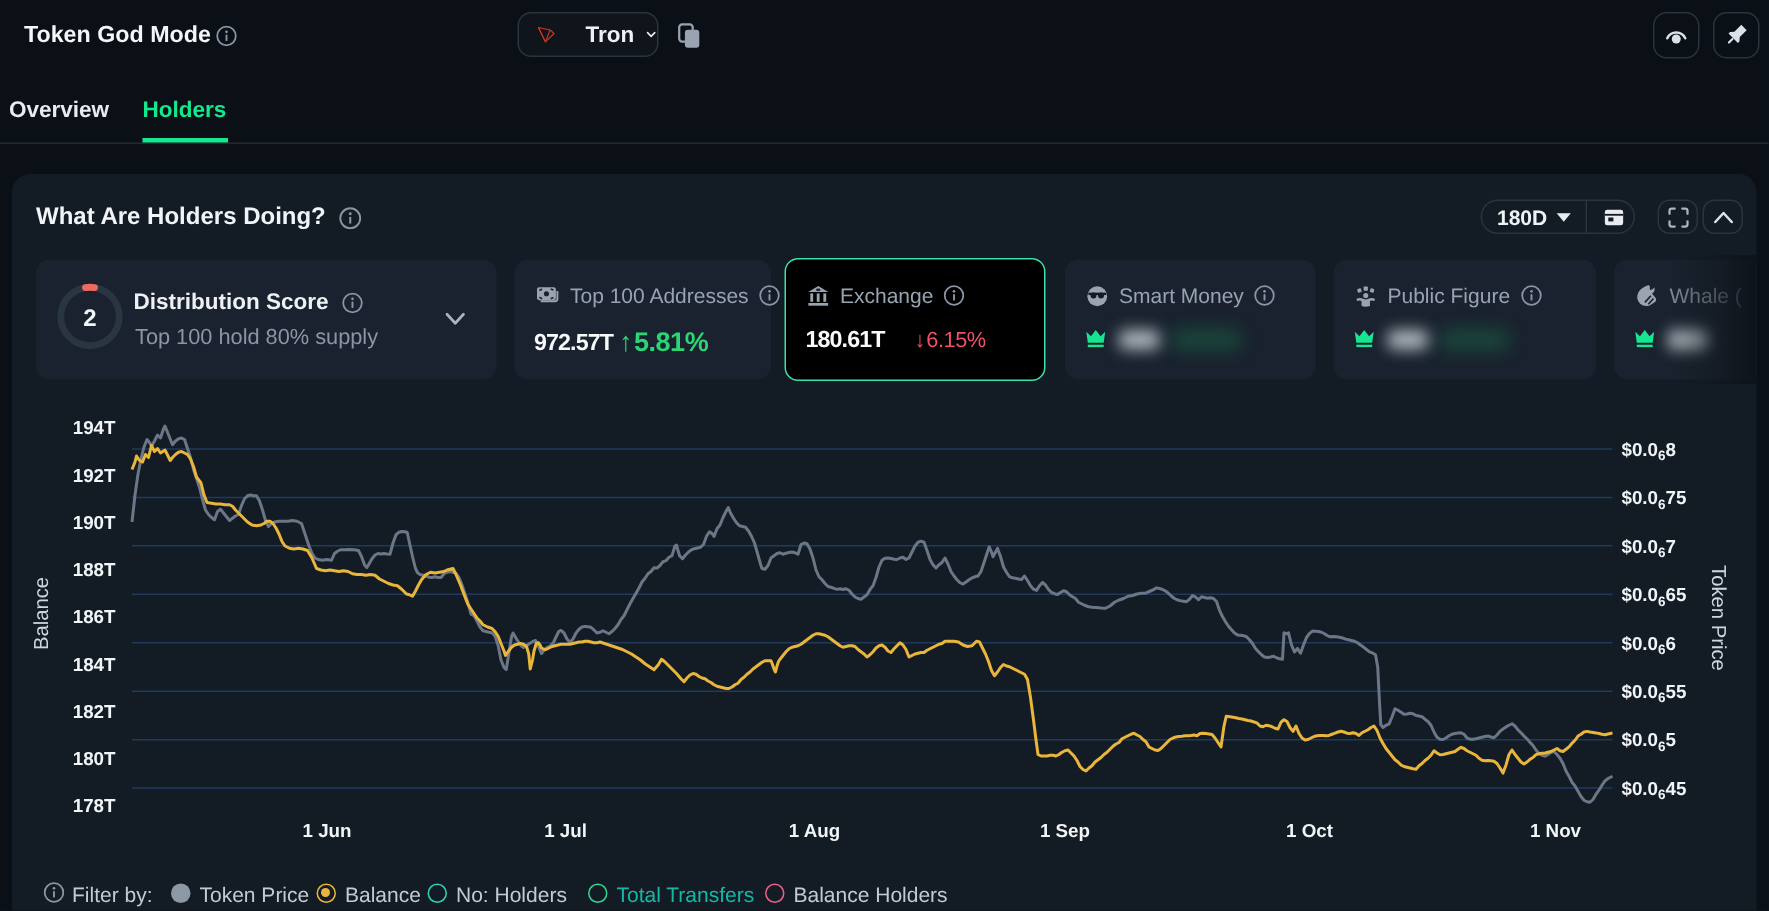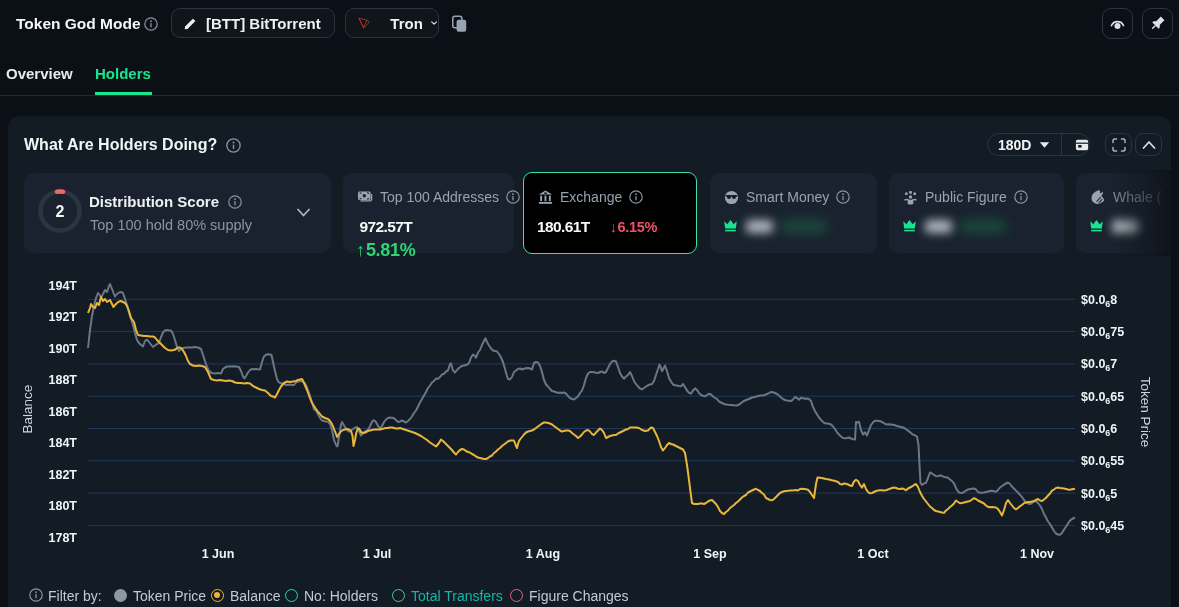--- a/index.html
+++ b/index.html
@@ -29,26 +29,20 @@
 <body>
 
 <div id="topbar">
   <div class="title">Token God Mode</div>
   <svg class="abs" style="left:144px; top:17px;" width="14" height="14" viewBox="0 0 14 14">
       <circle cx="7" cy="7" r="6.2" fill="none" stroke="#8a95a3" stroke-width="1.2"></circle>
       <circle cx="7" cy="4.2" r="0.9" fill="#8a95a3"></circle>
       <rect x="6.35" y="6" width="1.3" height="4.4" rx="0.6" fill="#8a95a3"></rect>
     </svg>
 
-  <div class="pill" style="left:171px; width:164px;">
-    <svg style="margin-left:11px;" width="15" height="15" viewBox="0 0 16 16">
-        <path d="M2.2 11.2 L10.6 2.8 L13.2 5.4 L4.8 13.8 L1.8 14.2 Z" fill="#edf0f3"></path>
-      </svg>
-    <span style="margin-left:8px;">[BTT] BitTorrent</span>
-  </div>
 
   <div class="pill" style="left:345px; width:94px;">
     <svg style="margin-left:12px;" width="18" height="18" viewBox="0 0 18 18">
         <g fill="none" stroke="#cd3528" stroke-width="1.1" stroke-linejoin="round">
           <path d="M1.4 2.2 L12.8 4.6 L16.6 8 L8.2 16.2 Z"></path>
           <path d="M1.4 2.2 L8.2 16.2"></path>
           <path d="M12.8 4.6 L8.2 16.2"></path>
         </g>
       </svg>
     <span style="margin-left:20px;">Tron</span>
@@ -85,21 +79,21 @@
 </div>
 
 <div id="card"></div>
 <div id="cardhead">What Are Holders Doing?</div>
 <svg class="abs" style="left:226px; top:138px;" width="15" height="15" viewBox="0 0 14 14">
     <circle cx="7" cy="7" r="6.2" fill="none" stroke="#8a95a3" stroke-width="1.2"></circle>
     <circle cx="7" cy="4.2" r="0.9" fill="#8a95a3"></circle>
     <rect x="6.35" y="6" width="1.3" height="4.4" rx="0.6" fill="#8a95a3"></rect>
   </svg>
 
-<div class="abs" style="left:987px; top:133px; width:103px; height:23px; border:1px solid #2b333e; border-radius:11.5px; display:flex; align-items:center;justify-content:space-between;">
+<div class="abs" style="left:987px; top:133px; width:103px; height:23px; border:1px solid #2b333e; border-radius:11.5px; display:flex; align-items:center;">
   <span style="margin-left:10px; font-size:14px; font-weight:bold; color:#f0f3f6;">180D</span>
   <svg style="margin-left:6px;" width="11" height="8" viewBox="0 0 11 8">
       <path d="M0.8 1.2 L5.5 6.8 L10.2 1.2 Z" fill="#e8ecf0"></path>
     </svg>
   <div style="margin-left:9px; width:1px; height:23px; background:#2b333e;"></div>
   <svg style="margin-left:11px;" width="14" height="14" viewBox="0 0 14 14">
       <path d="M2.5 1.8 h9 a1.6 1.6 0 0 1 1.6 1.6 v7.2 a1.6 1.6 0 0 1 -1.6 1.6 h-9 a1.6 1.6 0 0 1 -1.6 -1.6 v-7.2 a1.6 1.6 0 0 1 1.6 -1.6 Z" fill="#e8ecf0"></path>
       <rect x="0.9" y="4.6" width="12.2" height="1.2" fill="#131b25"></rect>
       <rect x="3.2" y="7" width="3.4" height="2.6" fill="#131b25"></rect>
     </svg>
@@ -147,21 +141,21 @@
         <path d="M2.6 4.6 l1.8 -0.9 M12 4.4 l-1.9 -0.8 M2.6 9.2 l1.8 0.9 M12 9.4 l-1.9 0.8" stroke="#19222e" stroke-width="1.1" fill="none"></path>
         <path d="M14.6 5 v5.2 a1.6 1.6 0 0 1 -1.6 1.6 H3.4" stroke="#9aa4b0" stroke-width="1.3" fill="none"></path>
       </svg>
     <span>Top 100 Addresses</span>
     <svg width="14" height="14" viewBox="0 0 14 14">
         <circle cx="7" cy="7" r="6.2" fill="none" stroke="#8a95a3" stroke-width="1.2"></circle>
         <circle cx="7" cy="4.2" r="0.9" fill="#8a95a3"></circle>
         <rect x="6.35" y="6" width="1.3" height="4.4" rx="0.6" fill="#8a95a3"></rect>
       </svg>
   </div>
-  <div class="tile-v" style="top:45px; gap:4px;flex-direction:column;">
+  <div class="tile-v" style="top:45px; gap:4px;">
     <span class="val">972.57T</span>
     <span style="font-size:18px; font-weight:bold; color:#2bd575; letter-spacing:-0.3px;">↑ 5.81%</span>
   </div>
 </div>
 
 <div class="tile" style="left:523px; top:172px; width:174px; height:82px; background:#000000; border:1px solid #3ce0ab;">
   <div class="tile-h">
     <svg width="15" height="15" viewBox="0 0 15 15">
         <g fill="#98a3b1">
           <path d="M7.5 0.6 L14.2 4.6 H0.8 Z"></path>
@@ -174,21 +168,21 @@
       </svg>
     <span>Exchange</span>
     <svg width="14" height="14" viewBox="0 0 14 14">
         <circle cx="7" cy="7" r="6.2" fill="none" stroke="#8a95a3" stroke-width="1.2"></circle>
         <circle cx="7" cy="4.2" r="0.9" fill="#8a95a3"></circle>
         <rect x="6.35" y="6" width="1.3" height="4.4" rx="0.6" fill="#8a95a3"></rect>
       </svg>
   </div>
   <div class="tile-v" style="top:45px; gap:20px;">
     <span class="val">180.61T</span>
-    <span style="font-size:14.5px; font-weight:bold; color:#f0506a; letter-spacing:-0.3px;">↓ 6.15%</span>
+    <span style="font-size:14.5px; font-weight:normal; color:#f0506a; letter-spacing:-0.3px;">↓ 6.15%</span>
   </div>
 </div>
 
 <div class="tile" style="left:710px; width:167px;">
   <div class="tile-h">
     <svg width="15" height="15" viewBox="0 0 15 15">
         <circle cx="7.5" cy="7.5" r="6.6" fill="#9aa4b0"></circle>
         <rect x="1.6" y="5.1" width="11.8" height="1.6" fill="#151b24"></rect>
         <circle cx="5" cy="7" r="2" fill="#151b24"></circle>
         <circle cx="10" cy="7" r="2" fill="#151b24"></circle>
@@ -319,13 +313,13 @@
 <div class="abs" style="left:133px; top:588px; font-size:14px; color:#c2cad4;">Token Price</div>
 <div class="abs radio" style="left:211px; top:589px; border:1.5px solid #e9b63b;">
     <div style="position:absolute; left:2px; top:2px; width:6px; height:6px; border-radius:50%; background:#e9b63b;"></div>
   </div>
 <div class="abs" style="left:230px; top:588px; font-size:14px; color:#c2cad4;">Balance</div>
 <div class="abs radio" style="left:285px; top:589px; border:1.5px solid #2ed3b8;"></div>
 <div class="abs" style="left:304px; top:588px; font-size:14px; color:#c2cad4;">No: Holders</div>
 <div class="abs radio" style="left:392px; top:589px; border:1.5px solid #35d68f;"></div>
 <div class="abs" style="left:411px; top:588px; font-size:14px; color:#14b8a6;">Total Transfers</div>
 <div class="abs radio" style="left:510px; top:589px; border:1.5px solid #ef5f86;"></div>
-<div class="abs" style="left:529px; top:588px; font-size:14px; color:#c2cad4;">Figure Changes</div>
+<div class="abs" style="left:529px; top:588px; font-size:14px; color:#c2cad4;">Balance Holders</div>
 
 </body></html>

